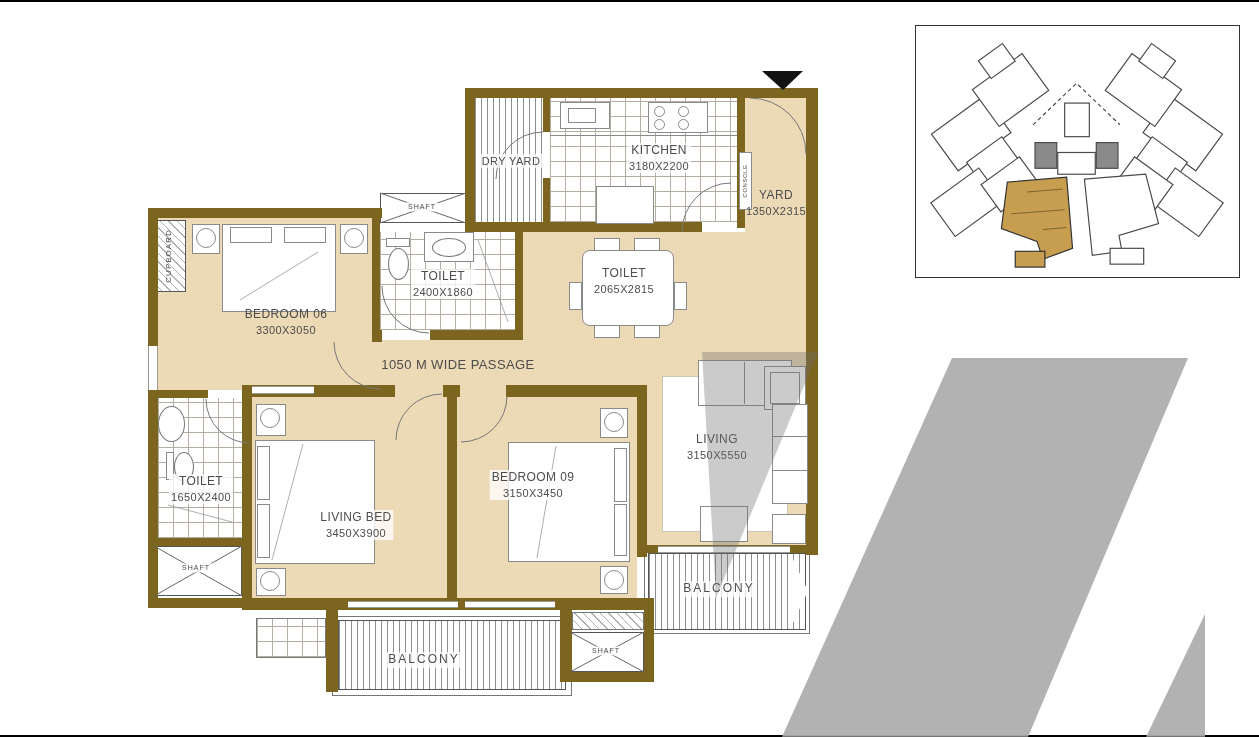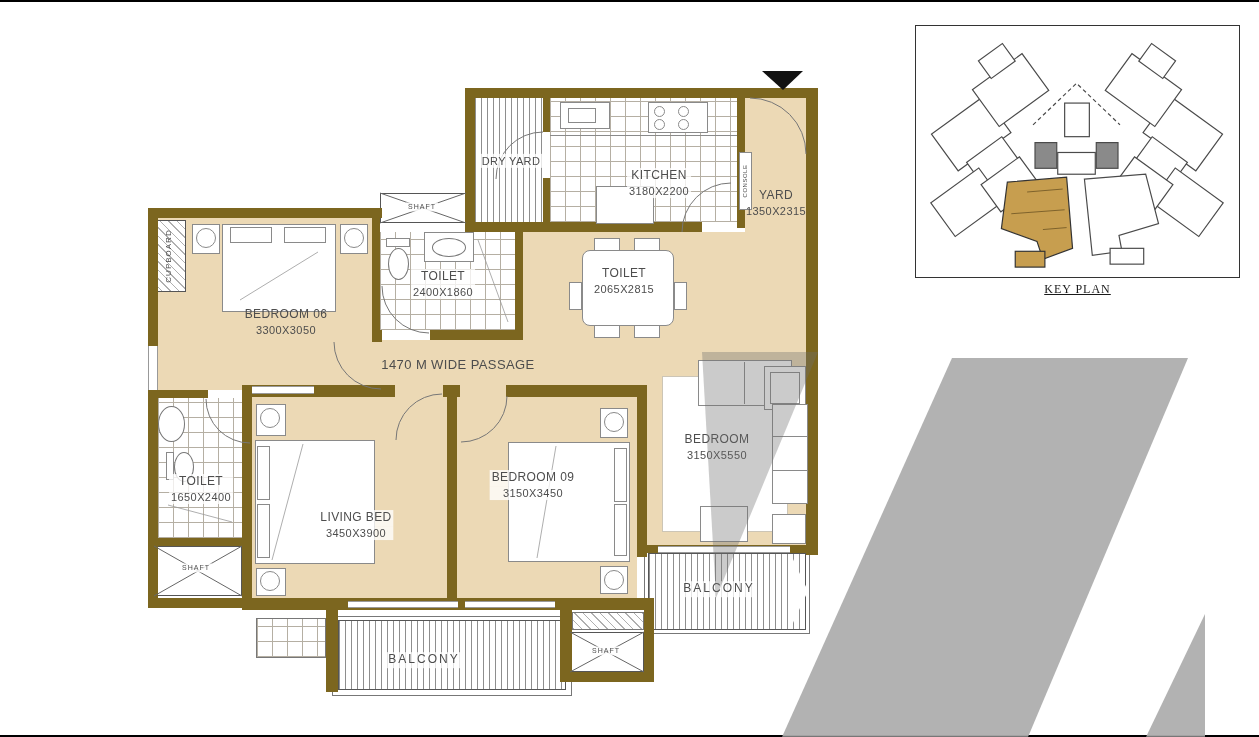--- a/index.html
+++ b/index.html
@@ -106,57 +106,57 @@
       <path d="M168 505 L232 522"></path>
       <path d="M318 252 L240 300"></path>
       <path d="M303 444 L272 560"></path>
       <path d="M556 446 L537 558"></path>
     </g>
   </svg>
 
   <div class="rlabel" style="left:511px;top:161px;font-size:11px">
       <span class="nm halo">DRY YARD</span>
     </div>
-  <div class="rlabel" style="left:659px;top:183px">
+  <div class="rlabel" style="left:659px;top:158px">
       <span class="nm halo">KITCHEN</span>
       <span class="dims halo">3180X2200</span>
     </div>
   <div class="rlabel" style="left:776px;top:203px">
       <span class="nm">YARD</span>
       <span class="dims">1350X2315</span>
     </div>
   <div class="rlabel" style="left:624px;top:281px">
       <span class="nm">TOILET</span>
       <span class="dims">2065X2815</span>
     </div>
   <div class="rlabel" style="left:443px;top:284px">
       <span class="nm halo">TOILET</span>
       <span class="dims halo">2400X1860</span>
     </div>
   <div class="rlabel" style="left:286px;top:322px">
       <span class="nm">BEDROOM 06</span>
       <span class="dims">3300X3050</span>
     </div>
   <div class="rlabel" style="left:458px;top:365px;font-size:13px">
-      <span class="nm">1470 M WIDE PASSAGE</span>
+      <span class="nm">1050 M WIDE PASSAGE</span>
     </div>
   <div class="rlabel" style="left:201px;top:489px">
       <span class="nm halo">TOILET</span>
       <span class="dims halo">1650X2400</span>
     </div>
   <div class="rlabel" style="left:356px;top:525px">
       <span class="nm halo">LIVING BED</span>
       <span class="dims halo">3450X3900</span>
     </div>
   <div class="rlabel" style="left:533px;top:485px">
       <span class="nm halo">BEDROOM 09</span>
       <span class="dims halo">3150X3450</span>
     </div>
   <div class="rlabel" style="left:717px;top:447px">
-      <span class="nm">BEDROOM</span>
+      <span class="nm">LIVING</span>
       <span class="dims">3150X5550</span>
     </div>
   <div class="rlabel" style="left:424px;top:660px;letter-spacing:2px">
       <span class="nm halo">BALCONY</span>
     </div>
   <div class="rlabel" style="left:719px;top:589px;letter-spacing:2px">
       <span class="nm halo">BALCONY</span>
     </div>
   <div class="rlabel small" style="left:422px;top:207px">SHAFT</div>
   <div class="rlabel small" style="left:196px;top:568px">SHAFT</div>
@@ -193,21 +193,20 @@
         <rect x="182" y="118" width="22" height="26" fill="#8a8a8a"></rect>
         <rect x="143" y="128" width="38" height="22"></rect>
         <path d="M170 155 L232 150 L245 200 L205 212 L208 228 L178 232 Z"></path>
         <rect x="196" y="225" width="34" height="16"></rect>
         <path d="M92 158 L152 153 L158 225 L128 236 L122 218 L86 205 Z" fill="#c79e4f" stroke="#333"></path>
         <rect x="100" y="228" width="30" height="16" fill="#c79e4f" stroke="#333"></rect>
         <path d="M112 168 L148 165 M96 190 L150 186 M128 206 L152 204" stroke="#6b5322" stroke-width="0.8" fill="none"></path>
       </g>
     </svg>
   </div>
-  <div class="kp-caption">KEY PLAN</div>
 
   <div class="wm wm-wedge"></div>
   <div class="wm wm-band"></div>
   <div class="wm wm-tri"></div>
 <div class="wall" style="left: 465px; top: 88px; width: 353px; height: 10px;"></div>
     <div class="wall" style="left: 465px; top: 88px; width: 10px; height: 144px;"></div>
     <div class="wall" style="left: 806px; top: 88px; width: 12px; height: 467px;"></div>
     <div class="wall" style="left: 465px; top: 222px; width: 237px; height: 10px;"></div>
     <div class="wall" style="left: 543px; top: 98px; width: 7px; height: 34px;"></div>
     <div class="wall" style="left: 543px; top: 178px; width: 7px; height: 54px;"></div>

